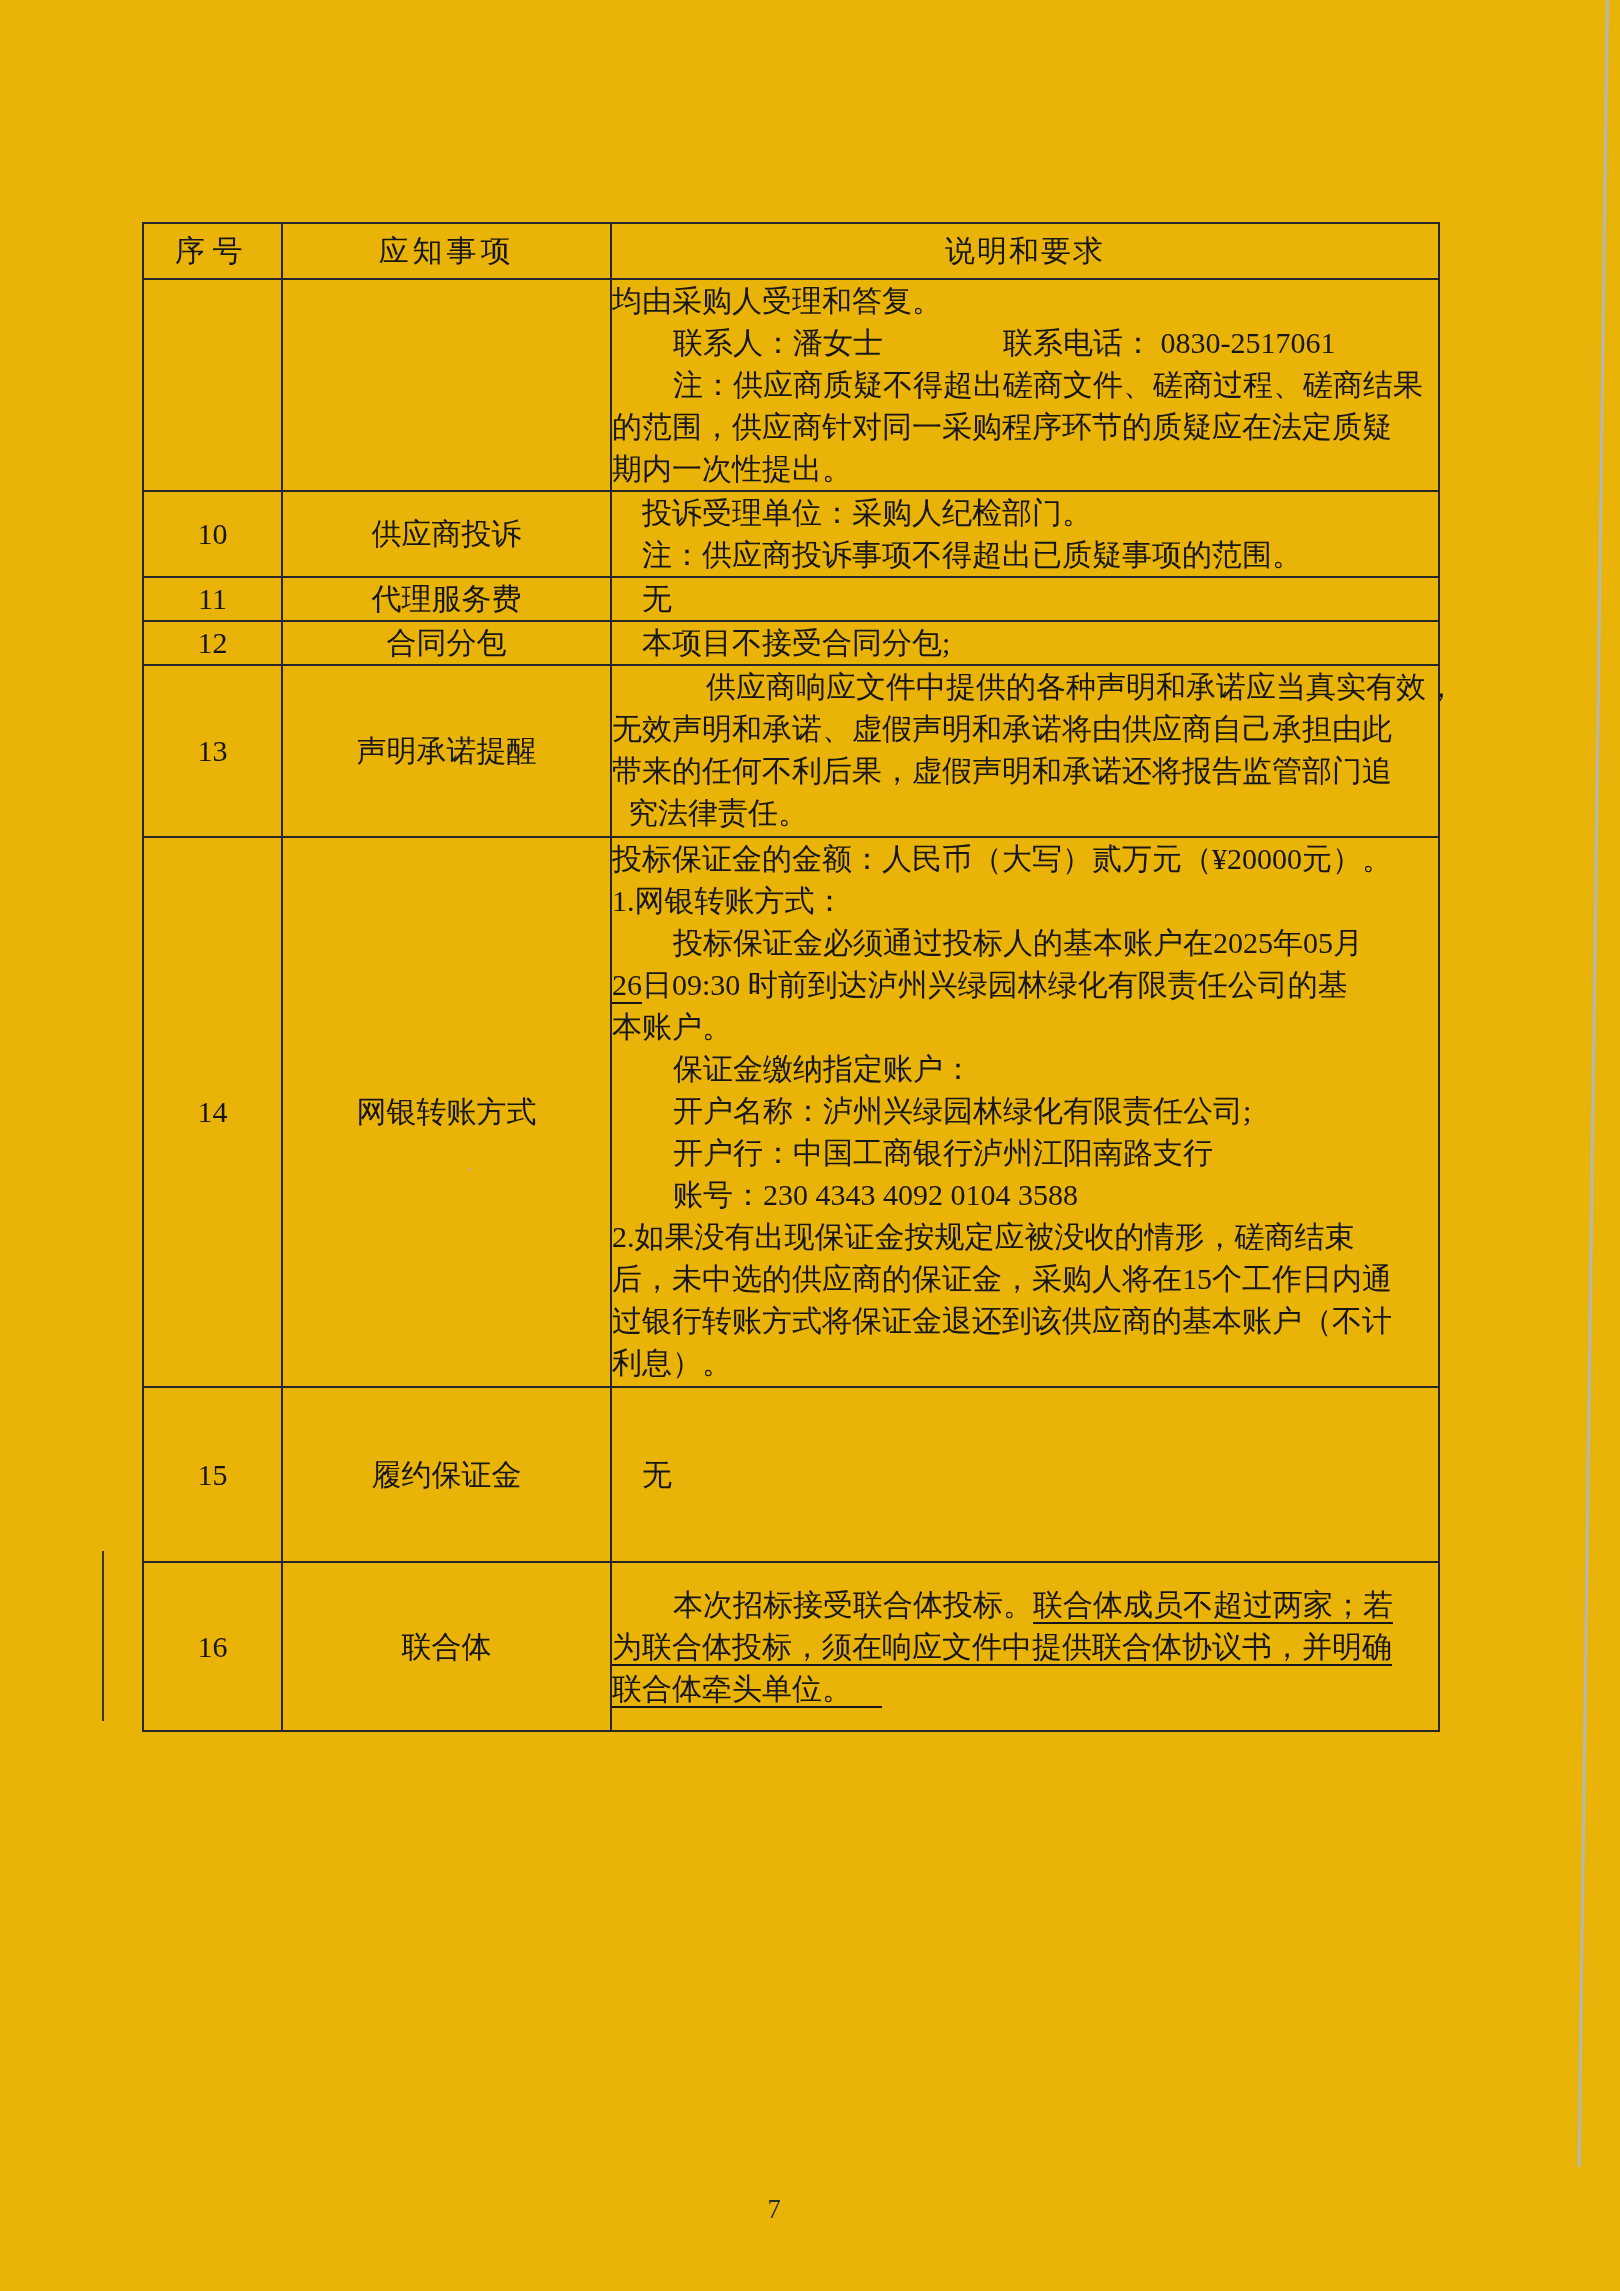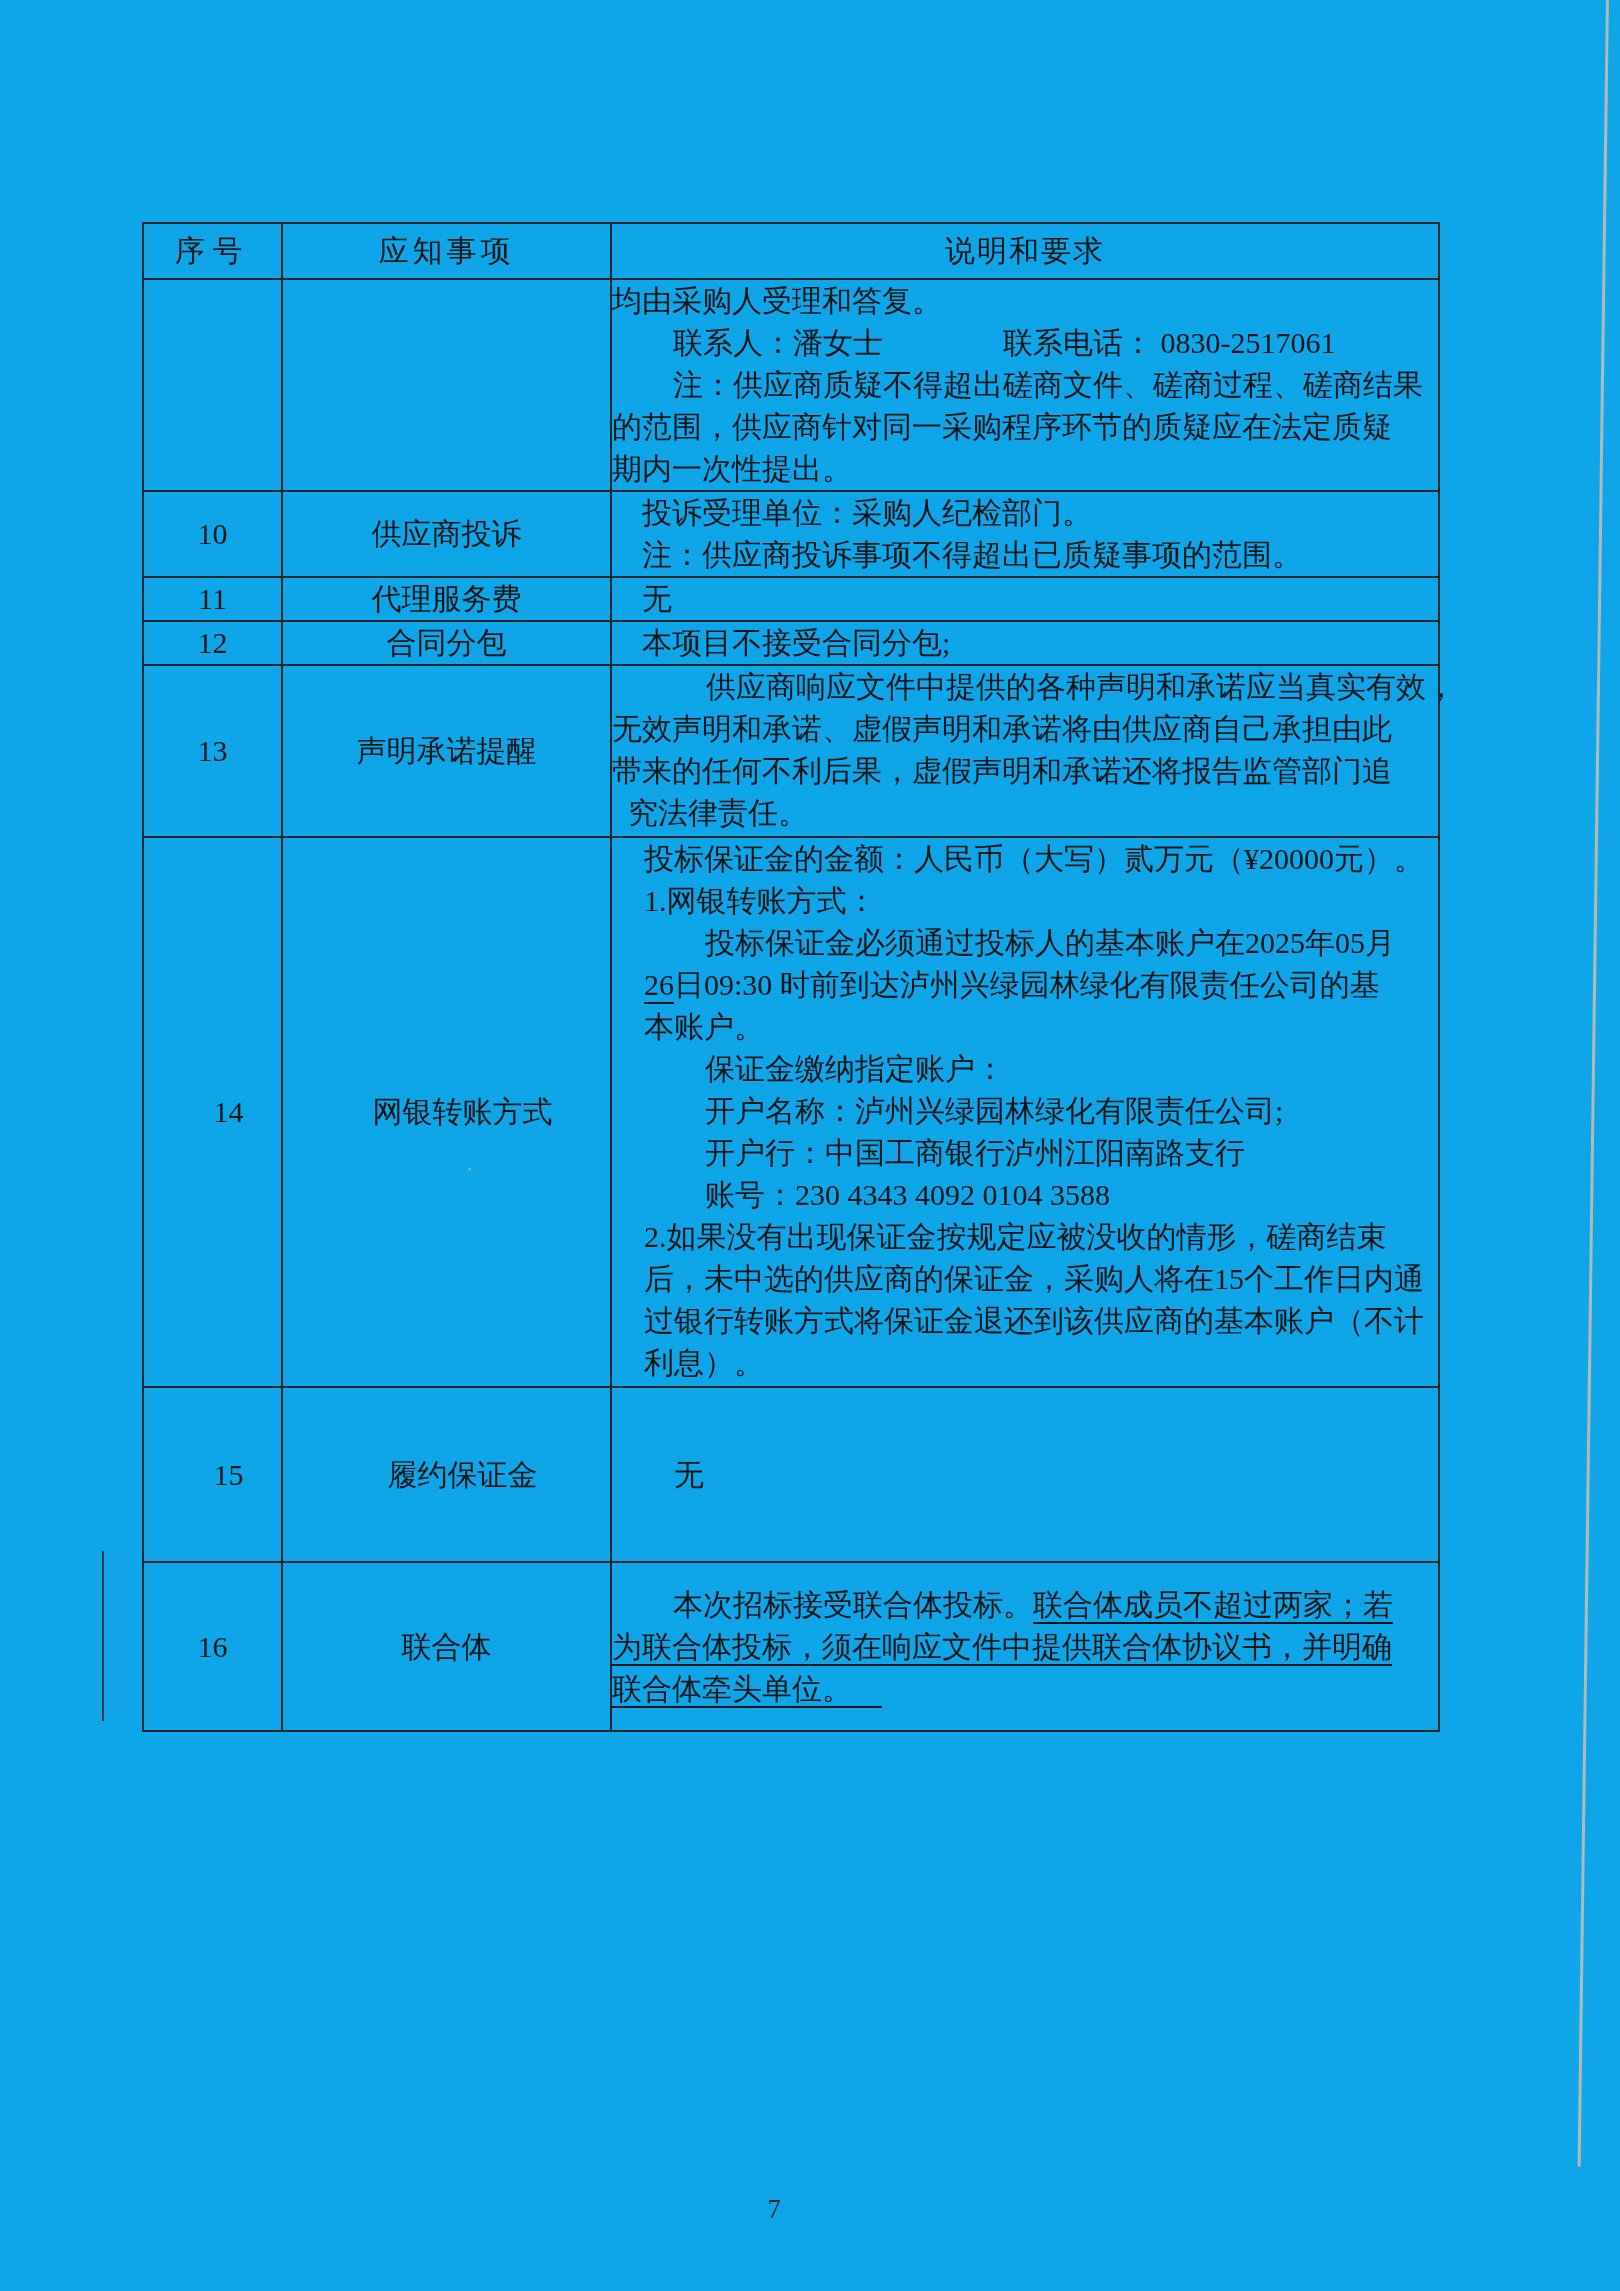--- a/index.html
+++ b/index.html
@@ -1,19 +1,19 @@
 <!DOCTYPE html>
 <html><head>
 <meta charset="utf-8">
 <style>
   html,body { margin:0; padding:0; background:#e8e8e8; }
   .page {
     position:relative;
     width:1620px; height:2292px;
-    background:#0ea5e9;
+    background:#eab308;
     overflow:hidden;
     font-family:"Liberation Serif","DejaVu Serif",serif;
     color:#161616;
   }
   
   .scan-line-right {
     position:absolute; left:1606px; top:-3.9px;
     width:2.9px; height:2171px;
     background:#b2bab8;
     transform:rotate(0.75deg);
@@ -31,21 +31,21 @@
     position:absolute; left:142px; top:222px;
     width:1297px;
     border-collapse:collapse; table-layout:fixed;
     font-size:30px; line-height:42px;
   }
   table.notice td, table.notice th {
     border:2px solid #262626; padding:0;
     font-weight:normal;
   }
   table.notice { border:2.9px solid #262626; }
-  tr.bt3 > td { border-top-width:2.9px;padding-left:32px; }
+  tr.bt3 > td { border-top-width:2.9px; }
   th.h-no   { letter-spacing:7.8px; }
   th.h-item { letter-spacing:3.9px; }
   th.h-desc { letter-spacing:2px; }
   td.c-no, td.c-item { text-align:center; vertical-align:middle; }
   td.c-desc { vertical-align:top; padding:2.9px 3.9px 0 5.9px; }
   td.c-desc.vmid { vertical-align:middle; padding-top:0; }
   .tl { white-space:pre; }
   .u  { text-decoration:underline; text-decoration-thickness:2px; text-underline-offset:6.9px;margin-top:20px; }
 
   .page-number {

